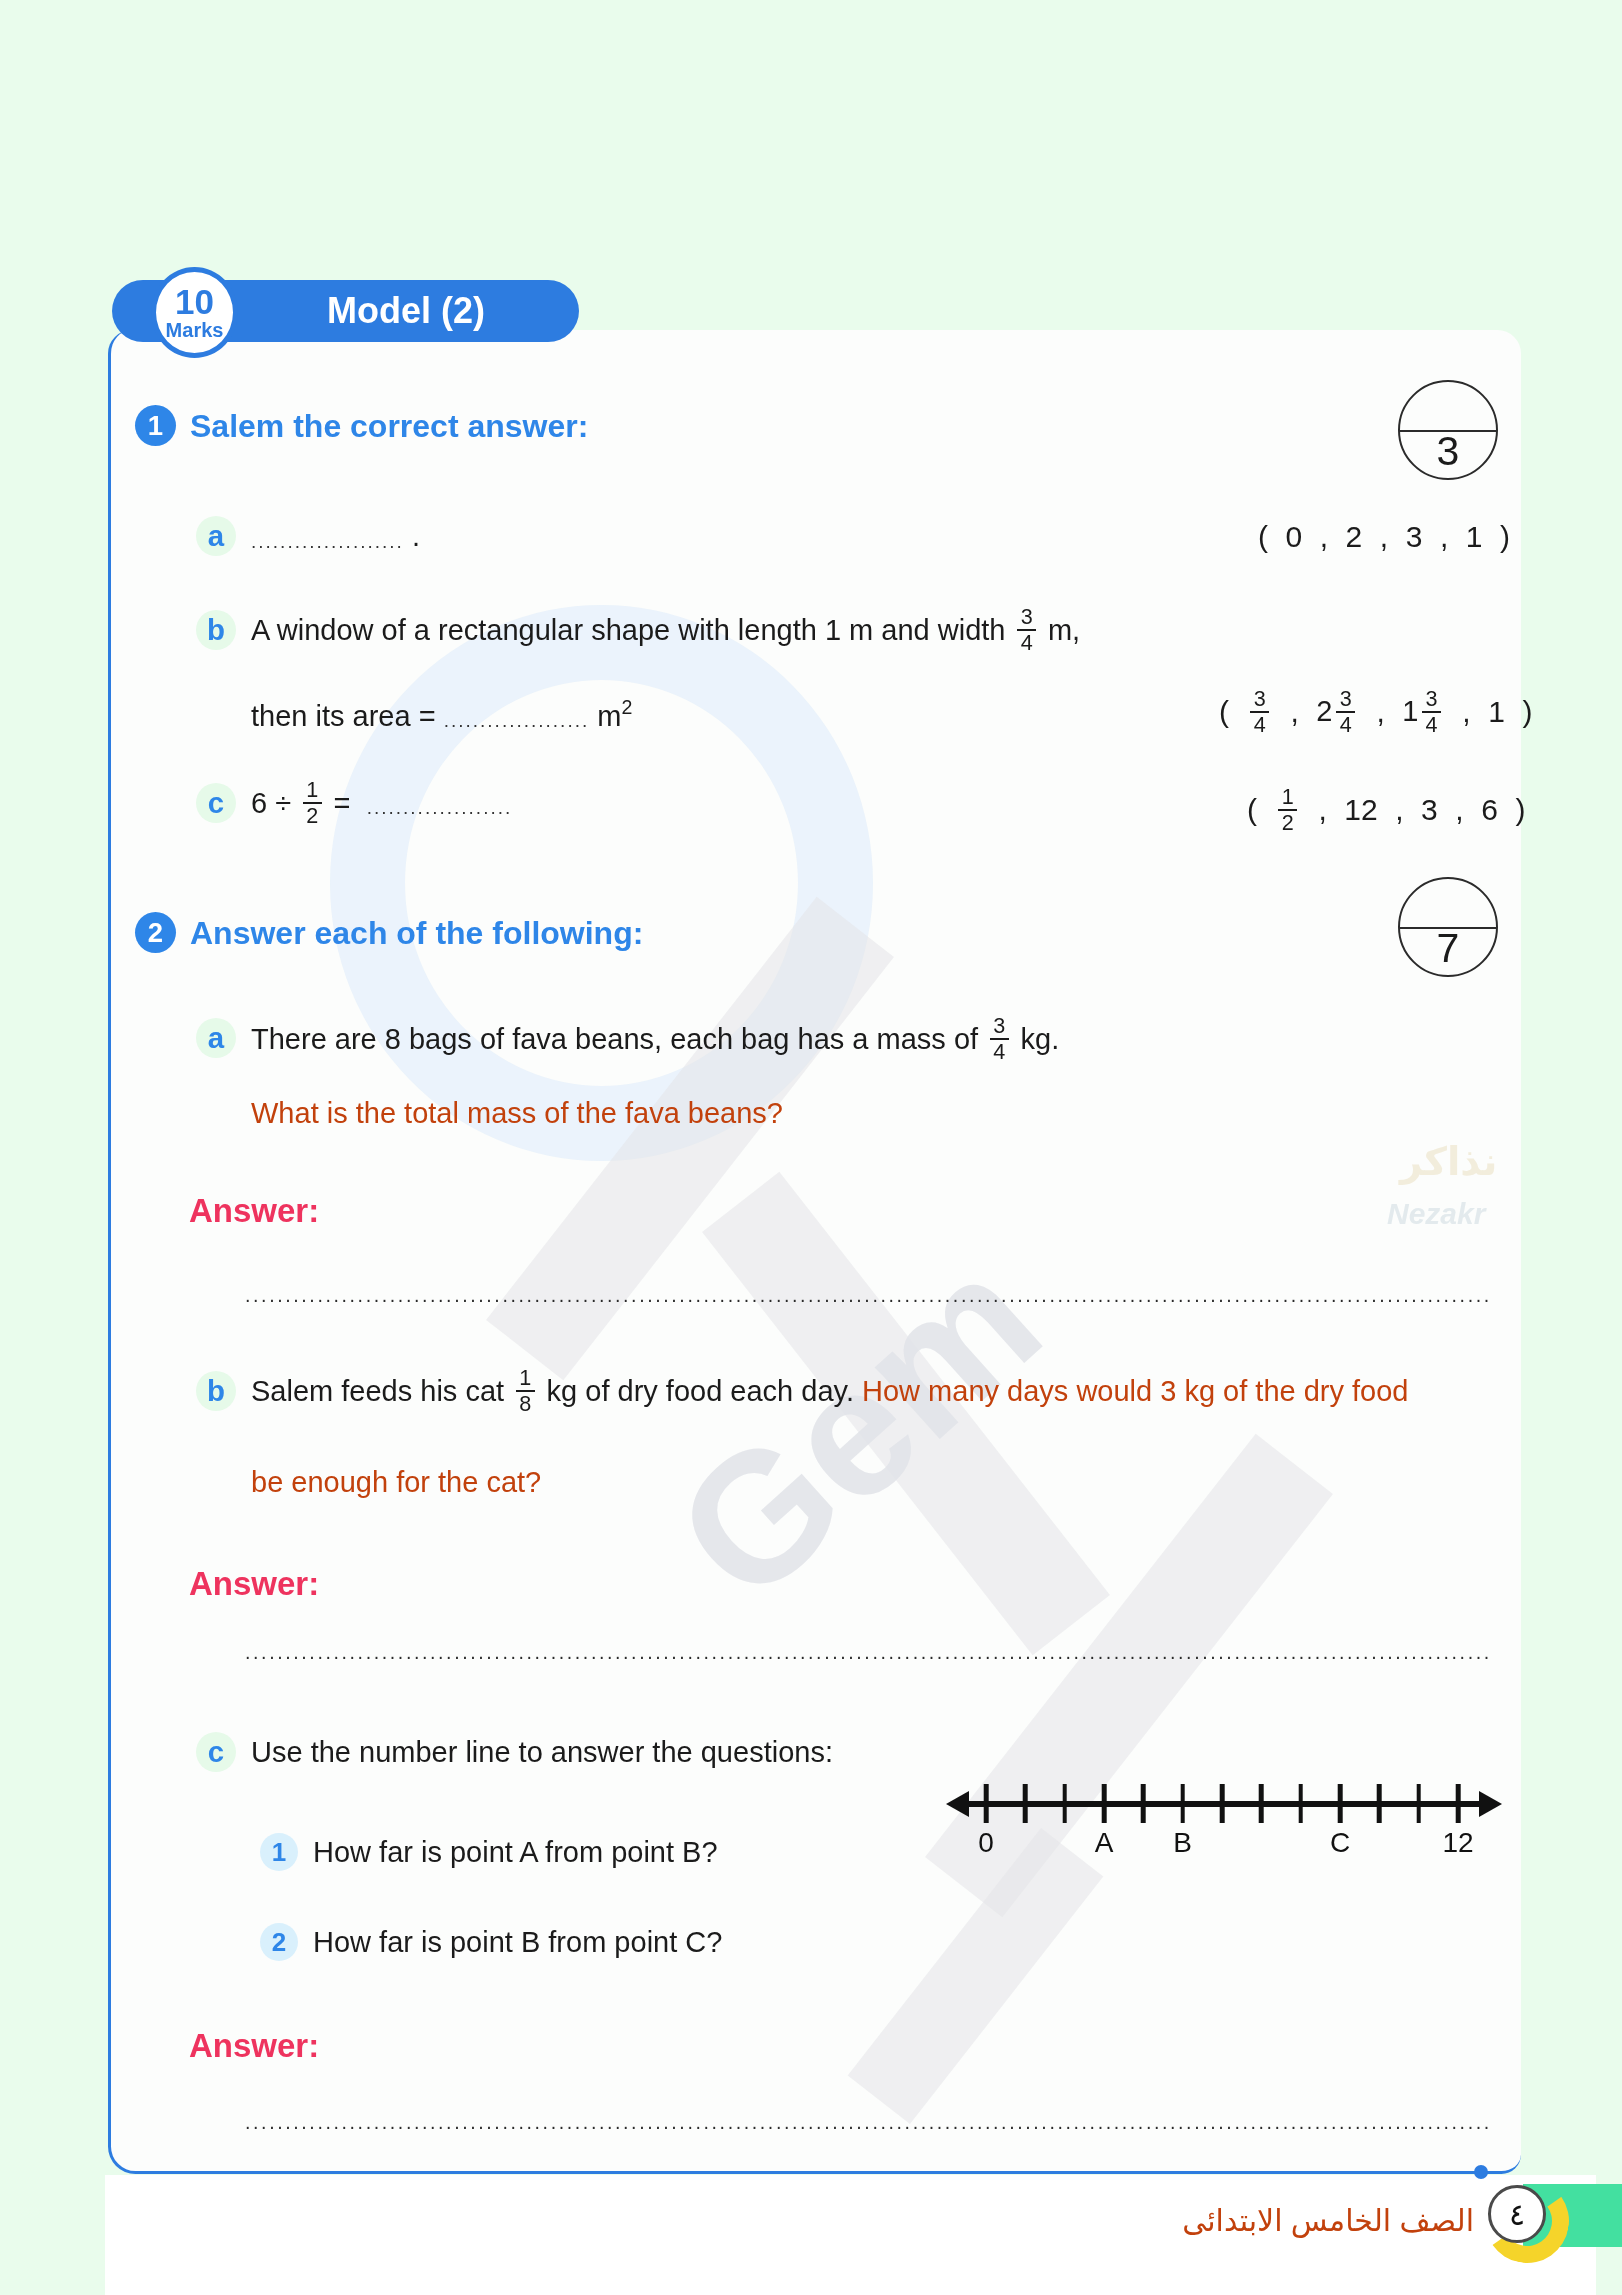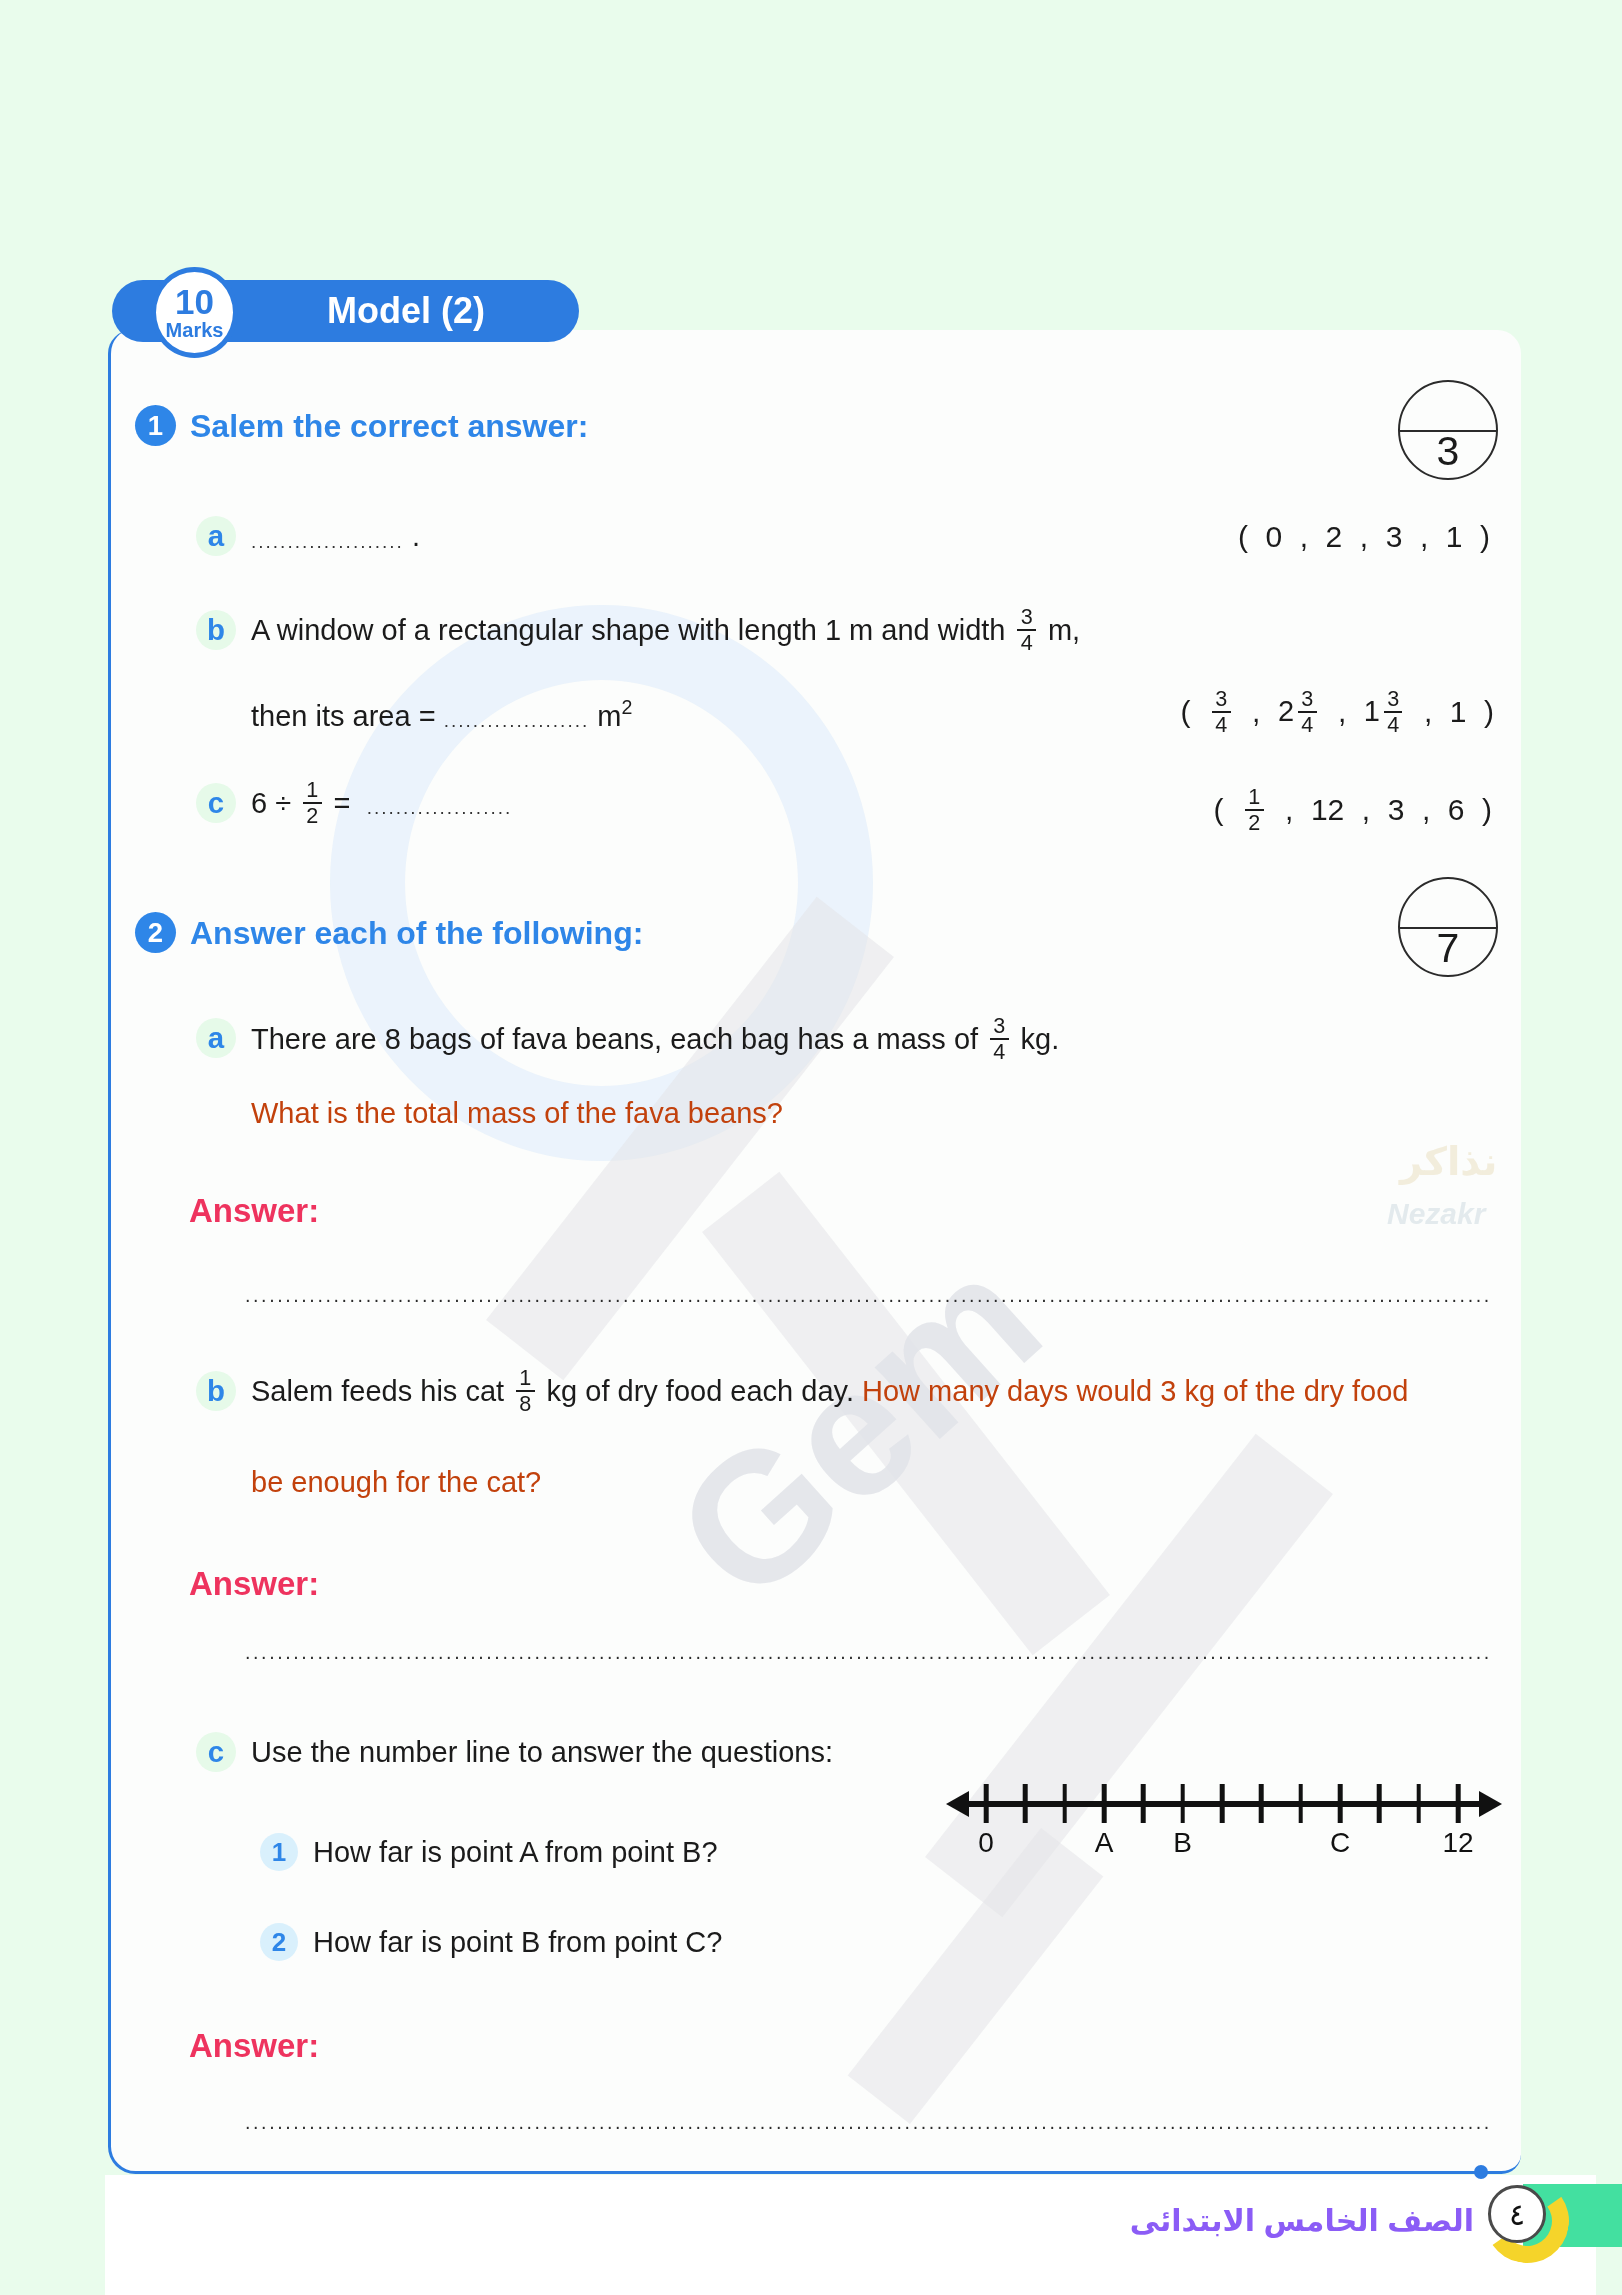--- a/index.html
+++ b/index.html
@@ -53,21 +53,21 @@
           display:flex;align-items:center;justify-content:center;font-size:26px;font-weight:bold}
 
   .score{width:96px;height:96px;border:2px solid #2b2b2b;border-radius:50%;background:transparent}
   .score .mid{position:absolute;left:-1.3px;right:-1.3px;top:50%;height:2px;background:#2b2b2b}
   .score .val{position:absolute;left:0;right:0;bottom:2.6px;text-align:center;font-size:41px;color:#1b1b1b}
 
   
   .line{display:flex;align-items:center;font-size:29px;white-space:pre}
   .line span{white-space:pre}
   .blue{color:#c2410c}
-  .options{display:flex;align-items:center;justify-content:flex-end;font-size:30px;white-space:pre;word-spacing:9.2px}
+  .options{display:flex;align-items:center;justify-content:flex-start;font-size:30px;white-space:pre;word-spacing:9.2px}
   .frac{display:inline-flex;flex-direction:column;align-items:center;font-size:21.6px;line-height:1.1;margin:0 3.9px}
   .frac .fn{border-bottom:2px solid currentColor;padding:0 3.3px}
   .frac .fd{padding:0 3.3px}
   .mixed{display:inline-flex;align-items:center}
   .mixed > span:first-child{font-size:29px}
   .dots{font-size:19px;letter-spacing:2px;color:#333;transform:translateY(5.2px)}
   .supn{font-size:19.6px;transform:translateY(-9.2px)}
   .answer{color:#ee335e;font-weight:bold;font-size:33px}
   .dotline{height:26px;overflow:hidden;font-size:19.6px;letter-spacing:2.6px;color:#2b2b2b;white-space:nowrap}
 
@@ -82,21 +82,21 @@
   .nl-tick{position:absolute;top:17px;width:4.6px;height:39px;background:#111;transform:translateX(-50%)}
   .nl-label{position:absolute;top:60px;transform:translateX(-50%);font-size:28px;color:#111}
 
   
   .footer-teal{left:1523px;top:2184px;width:99px;height:63px;background:#43e0a0}
   .footer-crescent{left:1485px;top:2179px;width:84px;height:84px;border-radius:50%;
     border:17px solid #f5d42a;border-top-color:transparent;border-left-color:transparent;
     transform:rotate(10deg);box-sizing:border-box}
   .page-circle{left:1488px;top:2185px;width:52px;height:52px;background:#fff;border:3.9px solid #4a4a4a;
     border-radius:50%;display:flex;align-items:center;justify-content:center;font-size:30px;color:#111}
-  .footer-grade{right:149px;top:2203px;font-size:30px;font-weight:700;color:#8b5cf6;direction:rtl}
+  .footer-grade{right:149px;top:2203px;font-size:30px;font-weight:400;color:#c2410c;direction:rtl}
 </style>
 </head>
 <body>
 
 <div class="abs card"></div>
 <div class="abs footer-band"></div>
 
 <div class="abs wm-ring"></div>
 <div class="abs wm-bar" style="left:641px;top:870px;height:537px;transform:rotate(38deg)"></div>
 <div class="abs wm-bar" style="left:857px;top:1145px;height:537px;transform:rotate(-38deg)"></div>

